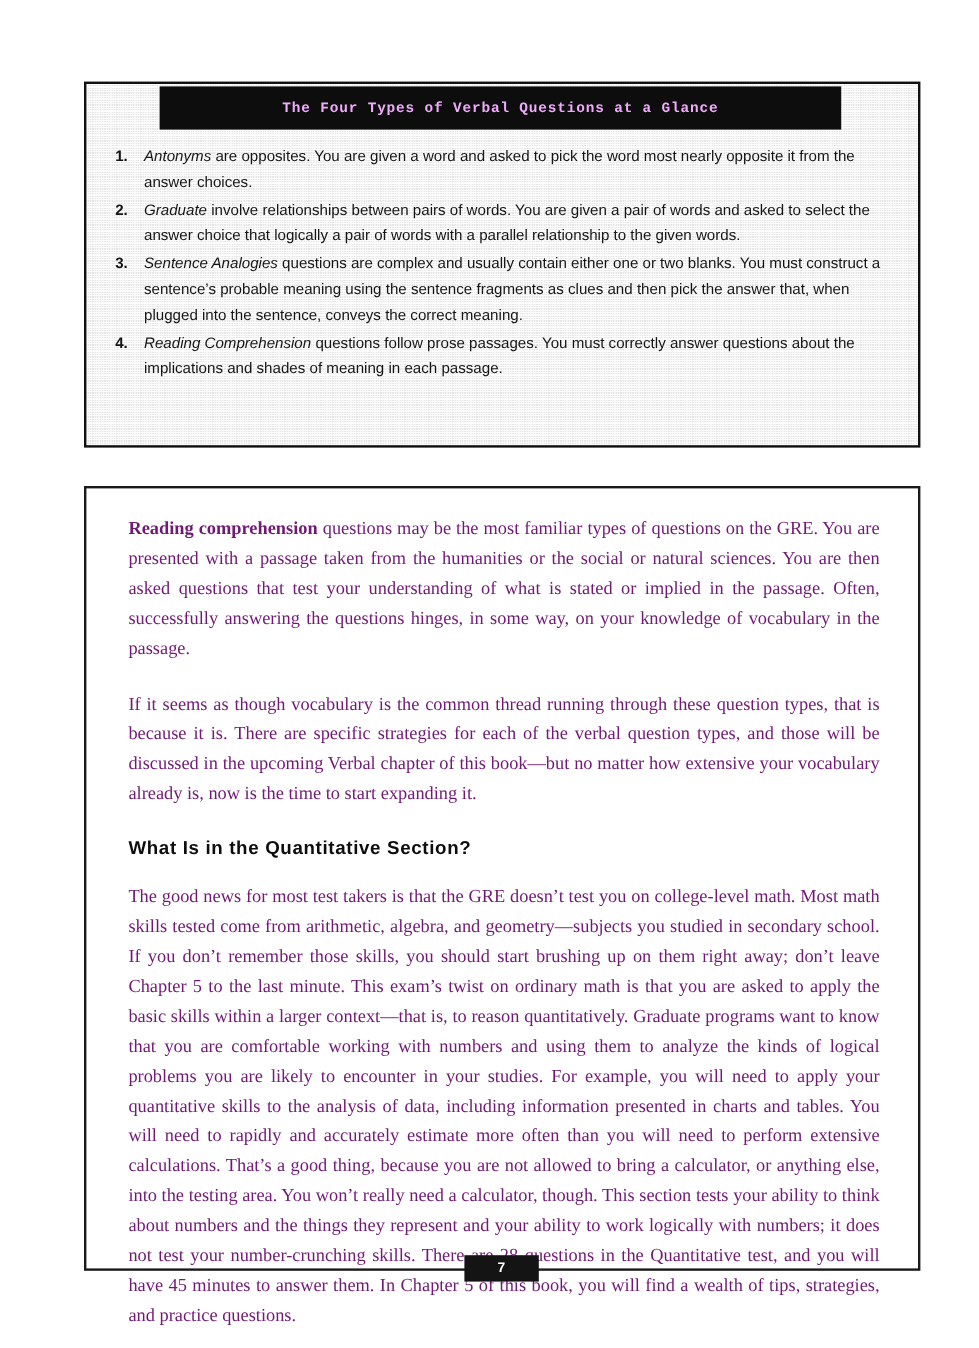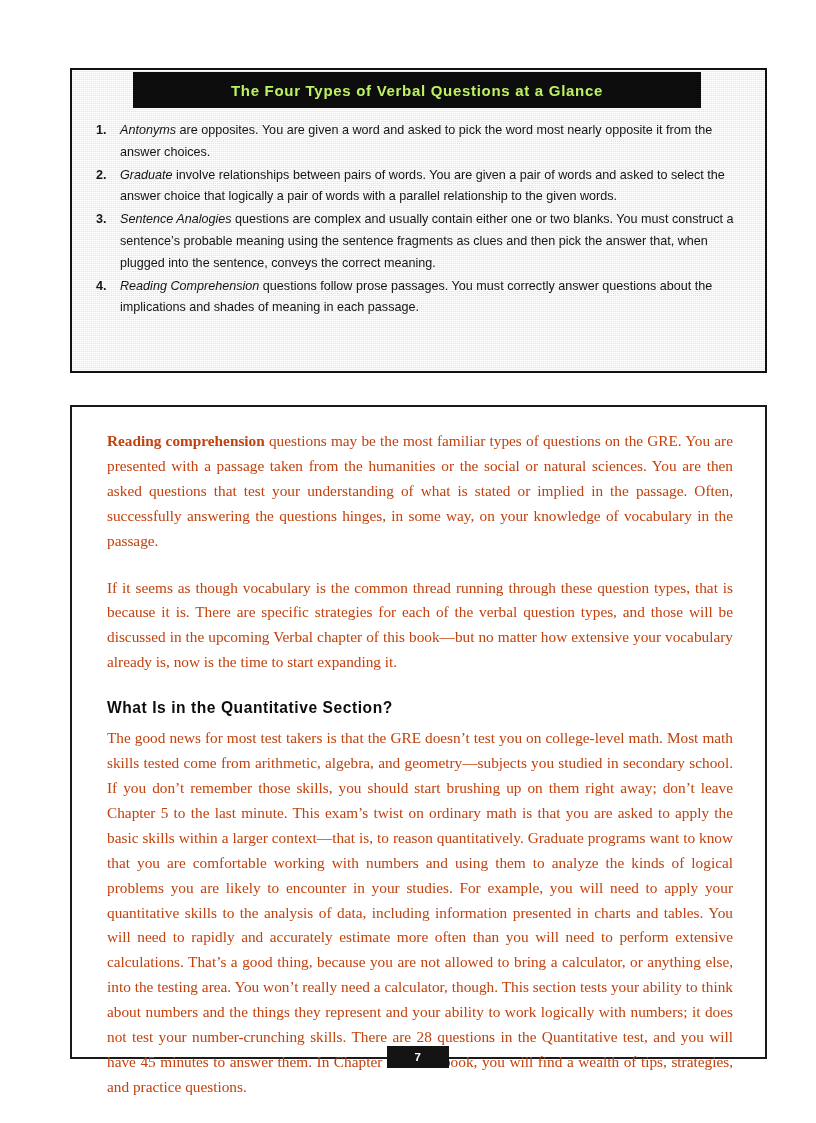--- a/index.html
+++ b/index.html
@@ -44,24 +44,24 @@
     top: 72px;
     width: 568px;
     height: 36px;
     background: #0d0d0d;
     display: flex;
     align-items: center;
     justify-content: center;
     z-index: 5;
   }
   .sidebar-title-text {
-    color: #bef264;
-    font-family: Liberation Sans, sans-serif;
-    font-weight: bold;
-    font-size: 15px;
+    color: #f0abfc;
+    font-family: Liberation Mono, monospace;
+    font-weight: bold;
+    font-size: 12px;
     letter-spacing: 0.7px;
     white-space: nowrap;
   }
 
   .sidebar-list {
     position: absolute;
     left: 22px;
     top: 50px;
     right: 14px;
     margin: 0;
@@ -105,34 +105,34 @@
     left: 35px;
     top: 22px;
     width: 626px;
   }
 
   .body-para {
     margin: 0 0 22px 0;
     font-family: "Liberation Serif", "DejaVu Serif", serif;
     font-size: 15.3px;
     line-height: 24.9px;
-    color: #c2410c;
+    color: #701a75;
     text-align: justify;
     text-justify: inter-word;
     hyphens: none;
   }
   .body-para.tight {
     margin-bottom: 0;
   }
   .lead-bold {
     font-weight: bold;
   }
 
   .section-heading {
-    margin: 24px 0 9px 0;
+    margin: 24px 0 19px 0;
     font-family: "Liberation Sans", "DejaVu Sans", sans-serif;
     font-weight: bold;
     font-size: 15.6px;
     letter-spacing: 0.55px;
     color: #0d0d0d;
   }
 
   
   .page-number-tab {
     position: absolute;

